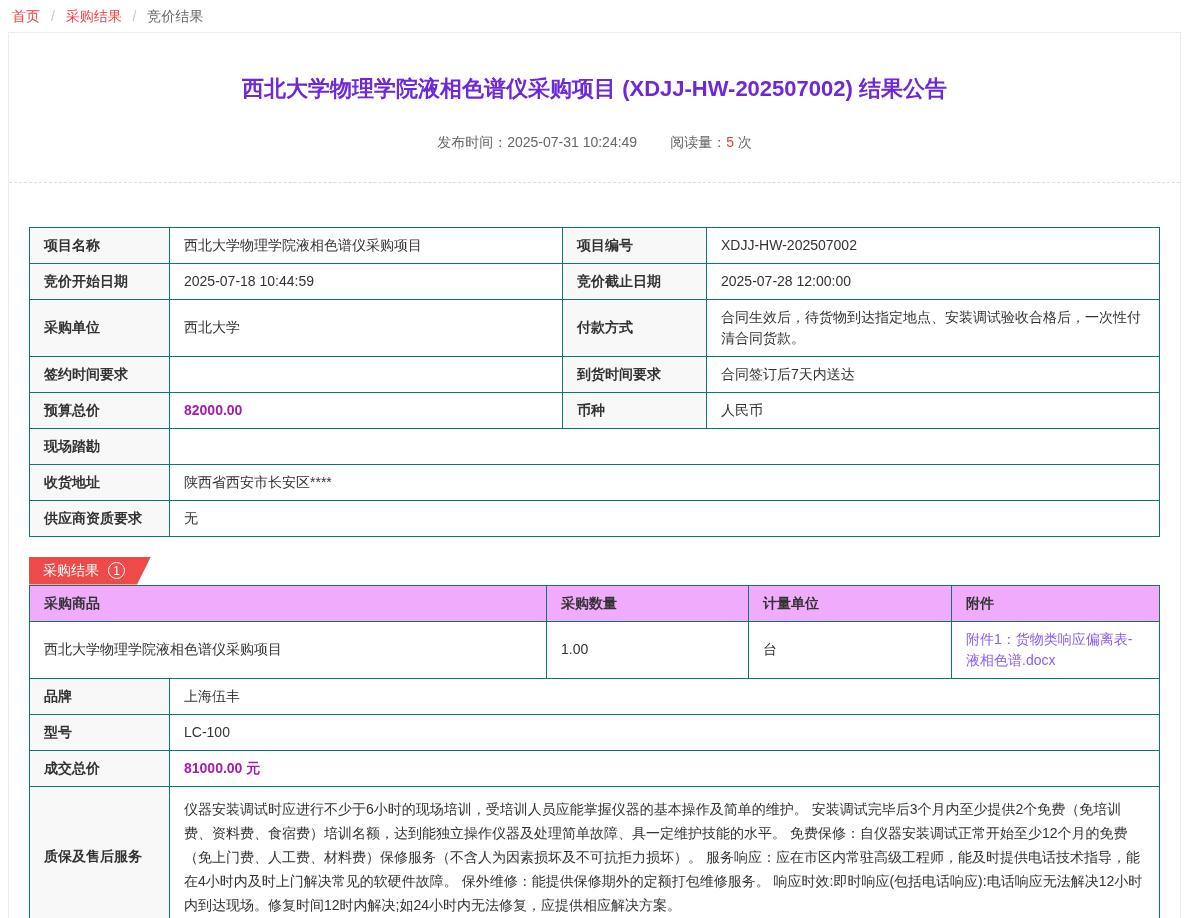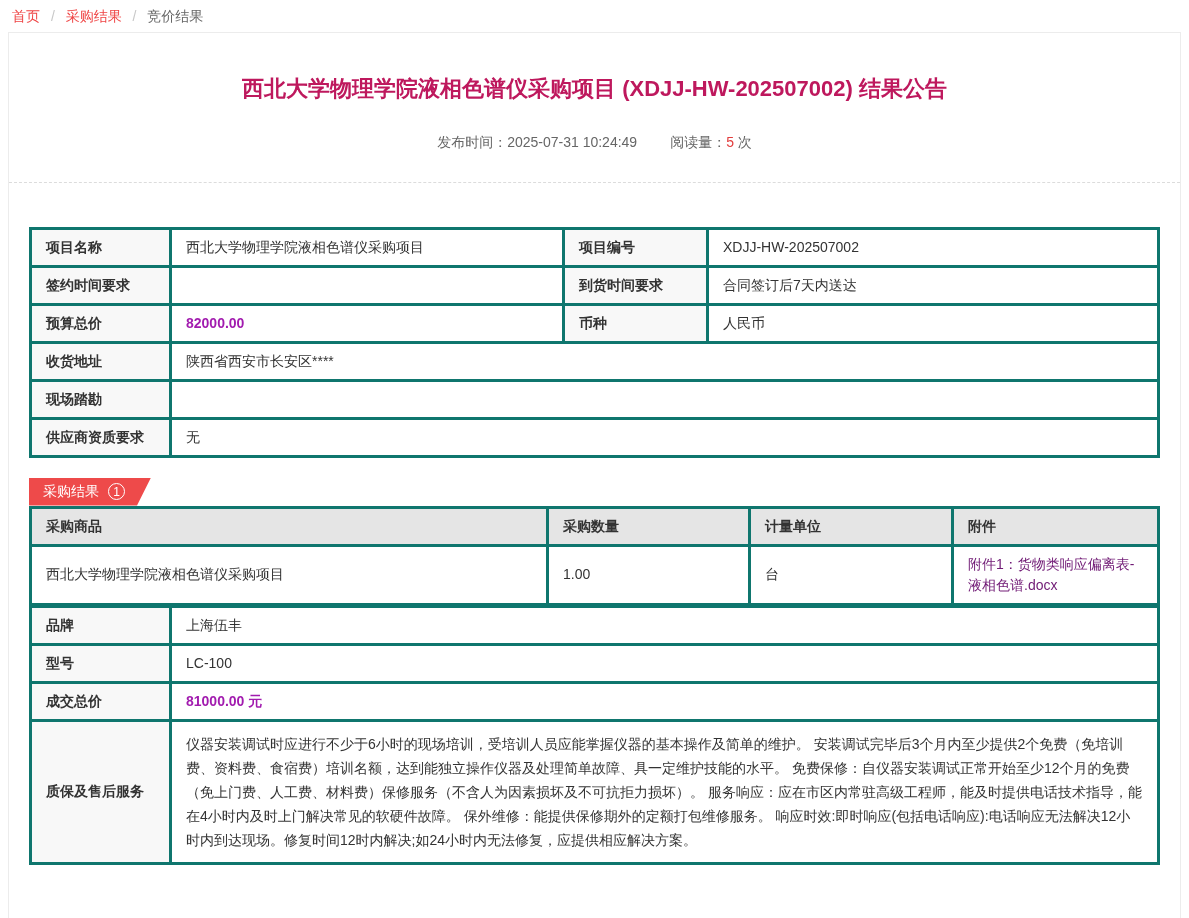--- a/index.html
+++ b/index.html
@@ -16,59 +16,59 @@
   .breadcrumb .sep { color:#c8c8c8; margin:0 7px; }
   .breadcrumb .current { color:#666;text-align:center; }
 
   
   .card {
     margin:0 8px; border:1px solid #ececec; background:#fff;
     min-height:900px; padding-bottom:24px;
   }
   .article-title {
     margin:42px 60px 0; text-align:center;
-    font-size:22px; font-weight:bold; color:#be185d; line-height:1.3;
+    font-size:22px; font-weight:bold; color:#6d28d9; line-height:1.3;
   }
   .publish-line {
     margin-top:30px; text-align:center; color:#666; font-size:14px;
   }
   .publish-line .views-label { margin-left:27px;padding-left:6px; }
   .red-text { color:#e23c3c; }
   .dashed-divider { border-bottom:1px dashed #dcdcdc; margin-top:30px; height:0; }
 
   .content { padding:0 20px; }
 
   table { width:100%; border-collapse:collapse; table-layout:fixed; }
   td, th {
-    border:3px solid #0f766e; padding:7px 14px;
+    border:1px solid #0f766e; padding:7px 14px;
     font-size:14px; line-height:21px; text-align:left; vertical-align:middle;
     word-break:break-all;
   }
   .lbl { background:#f8f8f8; font-weight:bold; color:#333; }
-  th { background:#e5e5e5; font-weight:bold; color:#333; }
+  th { background:#f0abfc; font-weight:bold; color:#333; }
   .info-table { margin-top:44px; }
   .price { color:#a21caf; font-weight:bold; }
 
   
   .section-tag {
     margin-top:20px;
     display:inline-flex; align-items:center; gap:9px;
     background:#ee4a4a; color:#fff; height:28px;
     padding:0 26px 0 14px; font-size:14px;
     clip-path:polygon(0 0, 100% 0, calc(100% - 14px) 100%, 0 100%);
   }
   .tag-num {
     width:17px; height:17px; border:1px solid #fff; border-radius:50%;
     display:inline-flex; align-items:center; justify-content:center;
     font-size:12px; line-height:1; flex:0 0 auto;
   }
 
   .detail-table { margin-top:-1px; }
   .service-cell { line-height:24px; padding-top:10px; padding-bottom:10px; }
-  a.attachment { color:#701a75; text-decoration:none; cursor:pointer; }
+  a.attachment { color:#8b5cf6; text-decoration:none; cursor:pointer; }
 </style>
 </head>
 <body>
 
 <div class="breadcrumb">
   <a>首页</a>
   <span class="sep">/</span>
   <a>采购结果</a>
   <span class="sep">/</span>
   <span class="current">竞价结果</span>
@@ -94,38 +94,50 @@
           <col>
         </colgroup>
       <tbody>
         <tr>
           <td class="lbl">项目名称</td>
           <td>西北大学物理学院液相色谱仪采购项目</td>
           <td class="lbl">项目编号</td>
           <td>XDJJ-HW-202507002</td>
         </tr>
         <tr>
+          <td class="lbl">竞价开始日期</td>
+          <td>2025-07-18 10:44:59</td>
+          <td class="lbl">竞价截止日期</td>
+          <td>2025-07-28 12:00:00</td>
+        </tr>
+        <tr>
+          <td class="lbl">采购单位</td>
+          <td>西北大学</td>
+          <td class="lbl">付款方式</td>
+          <td>合同生效后，待货物到达指定地点、安装调试验收合格后，一次性付清合同货款。</td>
+        </tr>
+        <tr>
           <td class="lbl">签约时间要求</td>
           <td></td>
           <td class="lbl">到货时间要求</td>
           <td>合同签订后7天内送达</td>
         </tr>
         <tr>
           <td class="lbl">预算总价</td>
           <td class="price">82000.00</td>
           <td class="lbl">币种</td>
           <td>人民币</td>
         </tr>
         <tr>
+          <td class="lbl">现场踏勘</td>
+          <td colspan="3"></td>
+        </tr>
+        <tr>
           <td class="lbl">收货地址</td>
           <td colspan="3">陕西省西安市长安区****</td>
-        </tr>
-        <tr>
-          <td class="lbl">现场踏勘</td>
-          <td colspan="3"></td>
         </tr>
         <tr>
           <td class="lbl">供应商资质要求</td>
           <td colspan="3">无</td>
         </tr>
       </tbody>
     </table>
 
     <div class="section-tag">
       <span>采购结果</span>

